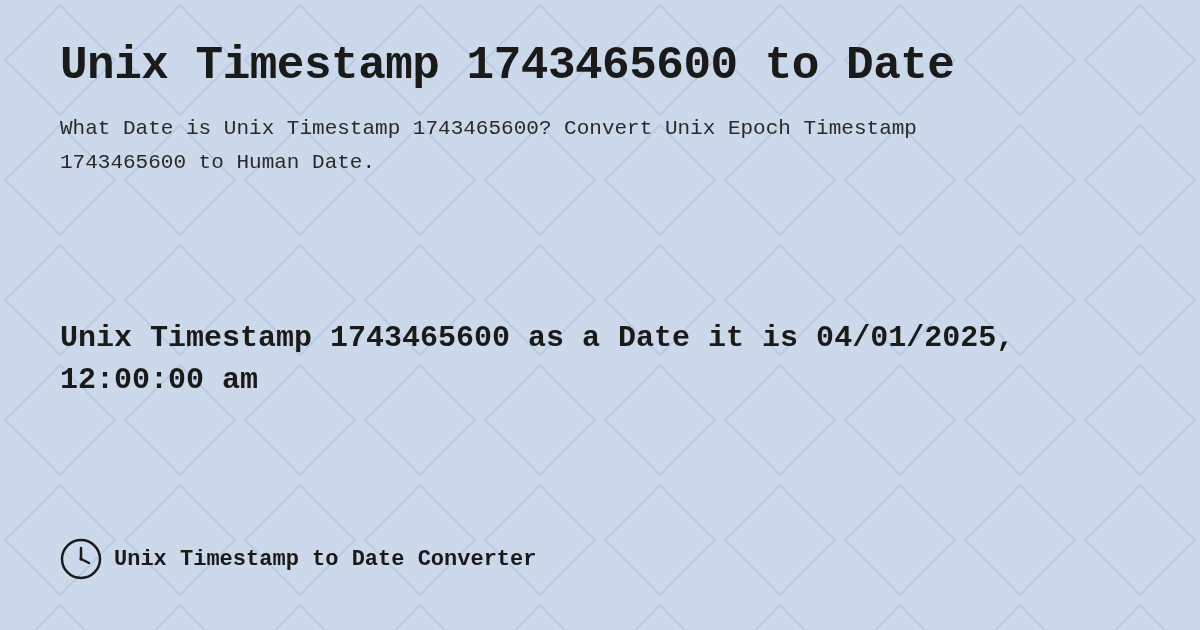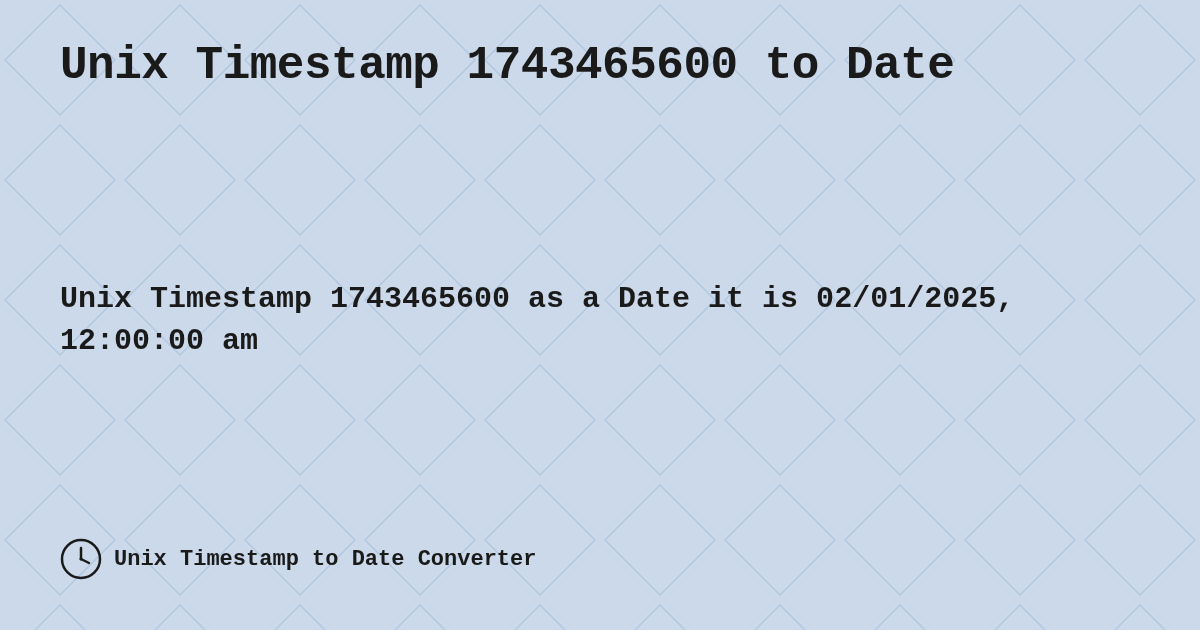--- a/index.html
+++ b/index.html
@@ -147,24 +147,25 @@
     </defs>
     <rect width="1200" height="630" fill="url(#diamonds2)" opacity="0.5"></rect>
   </svg>
 </div>
 
 <div class="content">
 
   <div class="top-section">
     <h1 class="main-title">Unix Timestamp 1743465600 to Date</h1>
 
+    <p class="description">What Date is Unix Timestamp 1743465600? Convert Unix Epoch Timestamp 1743465600 to Human Date.</p>
   </div>
 
   <div class="middle-section">
-    <p class="result-text">Unix Timestamp 1743465600 as a Date it is 02/01/2025, 12:00:00 am</p>
+    <p class="result-text">Unix Timestamp 1743465600 as a Date it is 04/01/2025, 12:00:00 am</p>
   </div>
 
   <div class="footer">
     <div class="footer-left">
 
       <svg class="clock-icon" viewBox="0 0 42 42" xmlns="http://www.w3.org/2000/svg">
         <circle cx="21" cy="21" r="19" fill="none" stroke="#1a1a1a" stroke-width="2.5"></circle>
         <line x1="21" y1="21" x2="21" y2="10" stroke="#1a1a1a" stroke-width="2.5" stroke-linecap="round"></line>
         <line x1="21" y1="21" x2="29" y2="25" stroke="#1a1a1a" stroke-width="2.5" stroke-linecap="round"></line>
         <circle cx="21" cy="21" r="1.5" fill="#1a1a1a"></circle>

